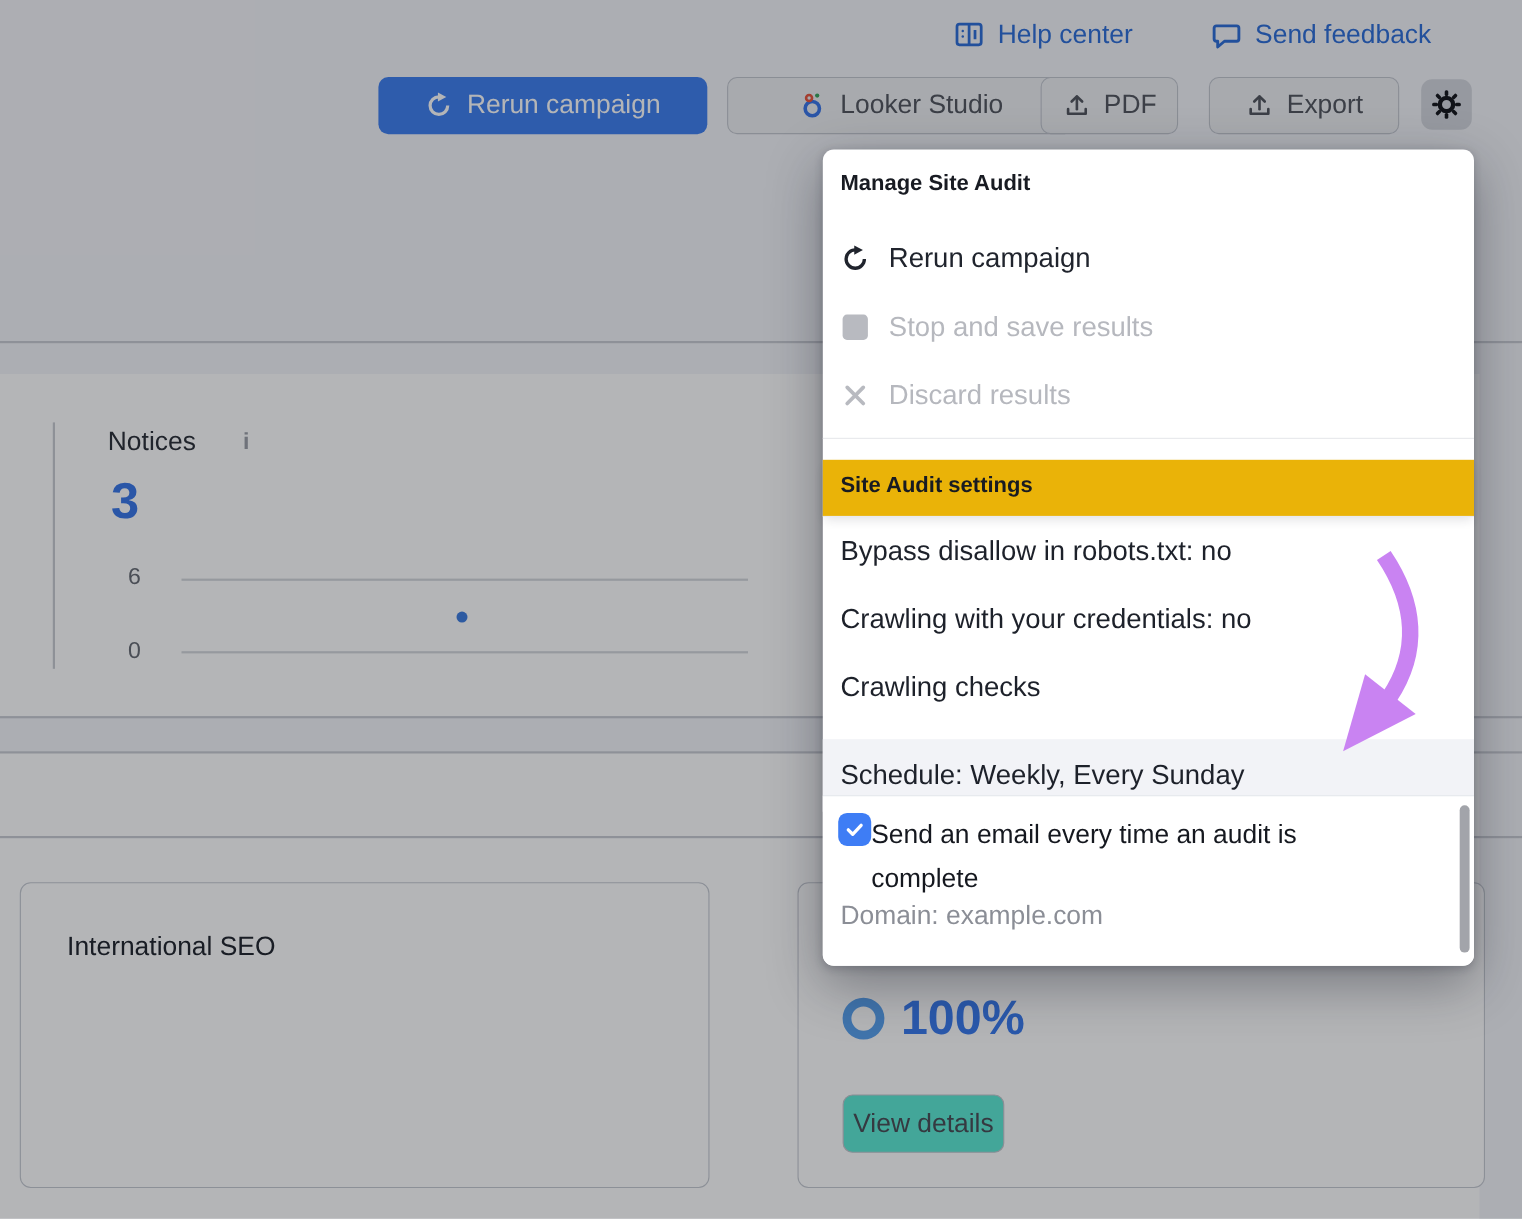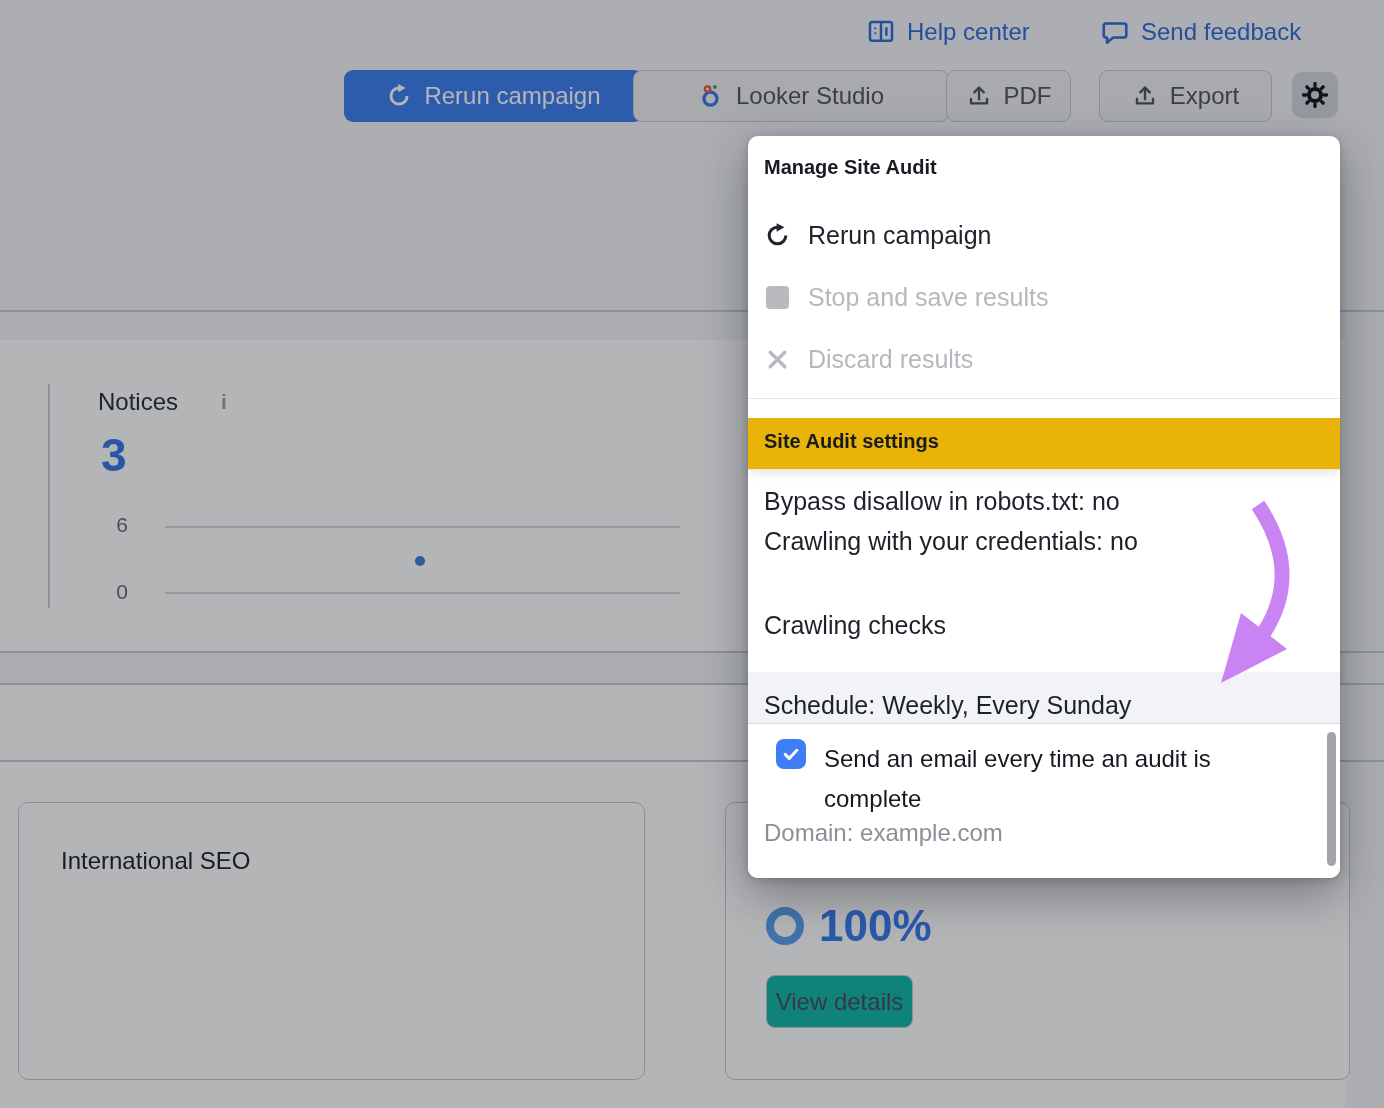--- a/index.html
+++ b/index.html
@@ -37,22 +37,22 @@
 
   
   .card { position:absolute; top:802px; height:278px; background:#ffffff;
     border:1.5px solid #c6cad2; border-radius:10px; }
   .card-title { position:absolute; left:42px; top:44px; font-size:24px; font-weight:500; color:#22262e; }
   .card-body { position:absolute; left:42px; top:96px; width:512px; font-size:23px;
     line-height:36px; color:#6b6f79; }
   .metric { position:absolute; left:40px; top:98px; display:flex; align-items:center; gap:15px; }
   .ring { width:38px; height:38px; border:8px solid #5aa2f0; border-radius:50%; }
   .metric-val { font-size:44px; font-weight:700; color:#3a7bef; }
-  .btn-view { position:absolute; left:40px; top:172px; width:147px; height:53px;
-    background:#14b8a6; border:1.5px solid #c3c7cf; border-radius:9px; font-size:24px;
+  .btn-view { position:absolute; left:40px; top:192px; width:147px; height:53px;
+    background:#5eead4; border:1.5px solid #c3c7cf; border-radius:9px; font-size:24px;
     font-weight:500; color:#4a4e56; display:flex; align-items:center; justify-content:center;
     cursor:pointer; }
 
   
   #scrim { position:absolute; inset:0; background:rgba(8,10,16,0.30); z-index:50; }
 
   
   #dropdown { position:absolute; left:748px; top:136px; width:592px; height:742px;
     background:#ffffff; border-radius:10px; z-index:100;
     box-shadow:0 16px 48px rgba(20,24,38,0.38), 0 2px 8px rgba(20,24,38,0.20); }
@@ -63,21 +63,21 @@
   .mi.disabled { color:#b6b8be; cursor:default; }
   .stop-sq { width:23px; height:23px; border-radius:4px; background:#b8bac0; flex:none; margin:2px; }
   .dd-div { position:absolute; left:0; width:100%; height:1px; background:#e7e8ec; }
   .dd-sticky { position:absolute; left:0; top:282px; width:100%; height:52px; background:#eab308;
     border-bottom:1px solid #e9eaee; box-shadow:0 5px 9px -2px rgba(30,34,46,0.13); z-index:3; }
   .row { position:absolute; left:0; width:100%; height:62px; display:flex; align-items:center;
     padding:0 16px; font-size:25px; color:#1d212a; cursor:pointer; }
   .row.hl { background:#f2f3f7; }
   .dd-bottom { position:absolute; left:0; top:587px; width:100%; height:155px;
     border-top:1px solid #dbdee4; border-radius:0 0 10px 10px; background:#ffffff; }
-  .cb-row { position:absolute; left:28px; top:15px; display:flex; gap:18px; }
+  .cb-row { position:absolute; left:14px; top:15px; display:flex; }
   .checkbox { width:30px; height:30px; flex:none; border-radius:8px; background:#3e7df5;
     display:flex; align-items:center; justify-content:center; cursor:pointer; }
   .checkbox svg { width:20px; height:20px; }
   .cb-label { width:452px; font-size:24px; line-height:40px; color:#15181f; }
   .domain { position:absolute; left:16px; top:95px; font-size:24px; color:#8b8e96; }
   .scroll-thumb { position:absolute; right:4px; top:596px; width:9px; height:134px;
     border-radius:5px; background:#a2a4aa; cursor:pointer; z-index:4; }
 
   
   #arrow { position:absolute; inset:0; z-index:200; pointer-events:none; }
@@ -112,21 +112,21 @@
     <span>Send feedback</span>
   </div>
 
   <div class="btn btn-primary" style="left:344px; width:299px;">
     <svg viewBox="0 0 24 24" fill="none" stroke="currentColor">
       <path d="M19.4 12 A7.4 7.4 0 1 1 12 4.6" stroke-width="2.7"></path>
       <polygon points="11.2,1 18.2,4.7 11.2,8.6" fill="currentColor" stroke="none"></polygon>
     </svg>
     <span>Rerun campaign</span>
   </div>
-  <div class="btn btn-sec" style="left:633px; width:316px;">
+  <div class="btn btn-sec" style="left:661px; width:316px;">
     <svg viewBox="0 0 24 24" fill="none">
       <circle cx="11.5" cy="14.5" r="6" stroke="#3b76e8" stroke-width="3"></circle>
       <circle cx="8.8" cy="5.6" r="2.5" stroke="#e8553d" stroke-width="2.2"></circle>
       <circle cx="15.6" cy="3.6" r="1.8" fill="#3ba55d"></circle>
     </svg>
     <span>Looker Studio</span>
   </div>
   <div class="btn btn-sec" style="left:946px; width:125px;">
     <svg viewBox="0 0 24 24" fill="none" stroke="currentColor" stroke-width="2.2" stroke-linecap="round" stroke-linejoin="round">
       <path d="M12 15 V4.6"></path>
@@ -206,21 +206,21 @@
         <line x1="18.5" y1="5.5" x2="5.5" y2="18.5"></line>
     </svg>
     <span>Discard results</span>
   </div>
 
   <div class="dd-div" style="top:262px;"></div>
 
   <div class="row" style="top:334px;">
     <span>Bypass disallow in robots.txt: no</span>
   </div>
-  <div class="row" style="top:374px;">
+  <div class="row" style="top:396px;">
     <span>Crawling with your credentials: no</span>
   </div>
   <div class="row" style="top:458px;">
     <span>Crawling checks</span>
   </div>
   <div class="row hl" style="top:536px; height:66px;">
     <span>Schedule: Weekly, Every Sunday</span>
   </div>
 
   <div class="dd-sticky">

